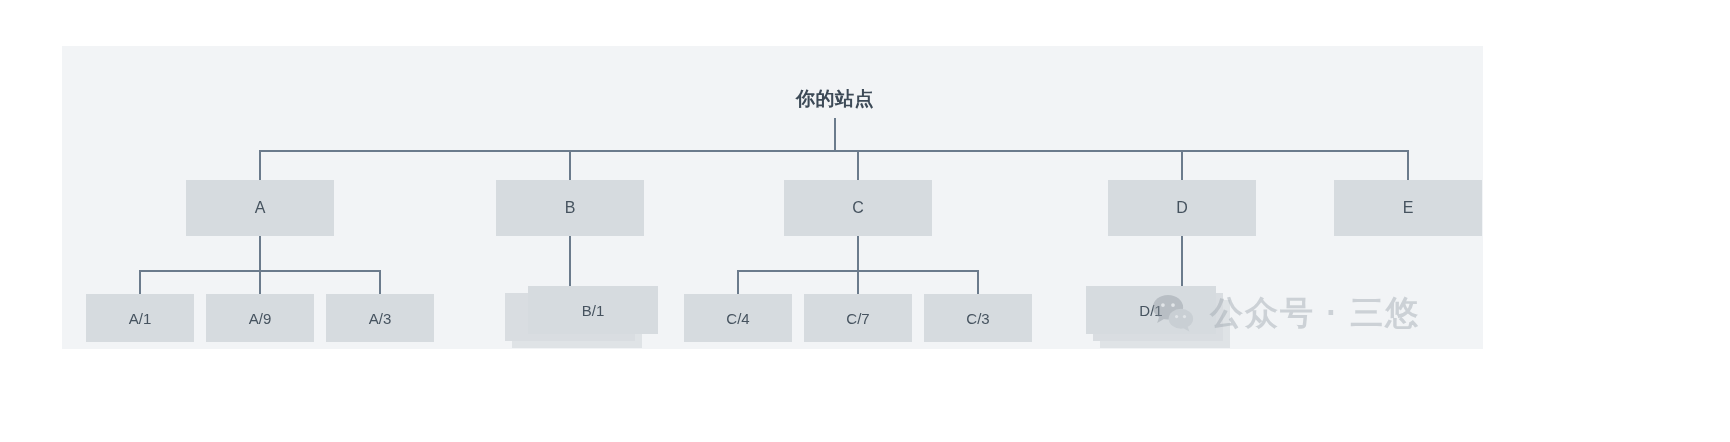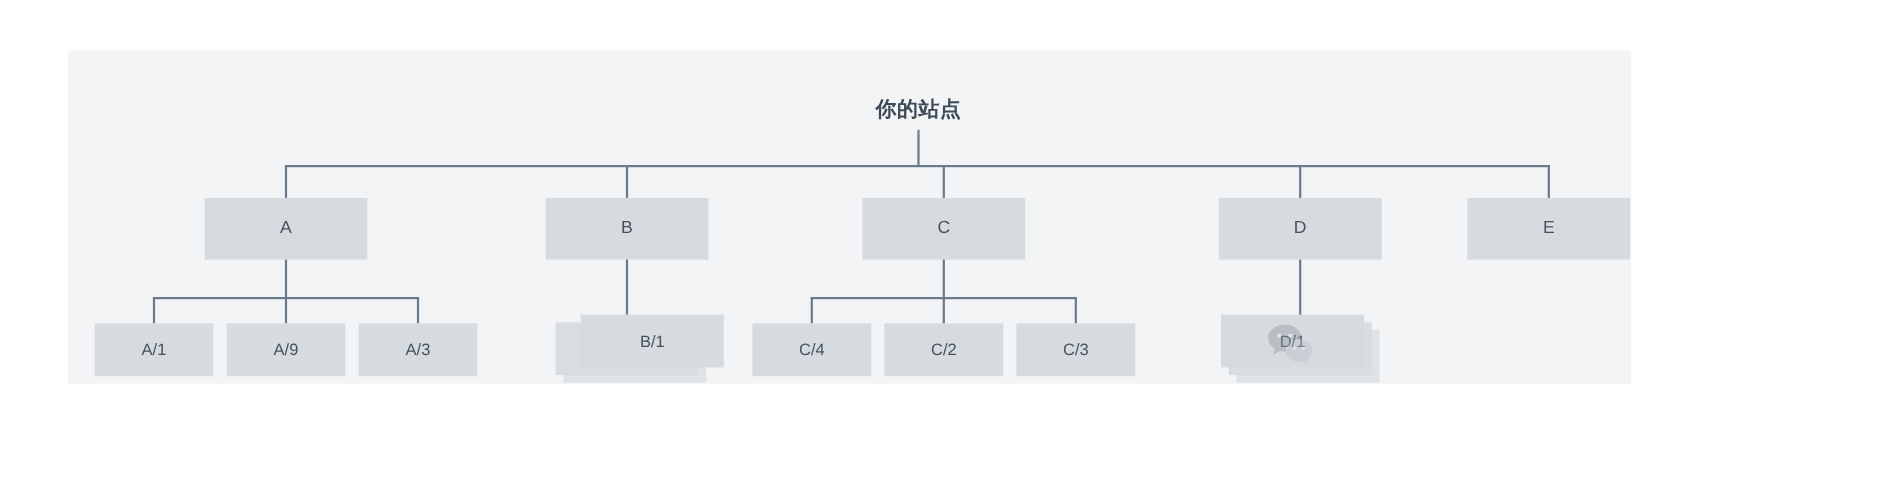--- a/index.html
+++ b/index.html
@@ -106,39 +106,40 @@
     <div class="card back1" style="left:7px;top:7px;width:130px;height:48px;"></div>
     <div class="card front" style="left:0;top:0;width:130px;height:48px;margin-left:30px;">B/1</div>
   </div>
 
   <div class="line vline" style="left:857px;top:236px;height:58px;"></div>
   <div class="line hline" style="left:737px;top:270px;width:242px;"></div>
   <div class="line vline" style="left:737px;top:270px;height:24px;"></div>
   <div class="line vline" style="left:977px;top:270px;height:24px;"></div>
 
   <div class="node lvl2" style="left:738px;top:294px;">C/4</div>
-  <div class="node lvl2" style="left:858px;top:294px;">C/2</div>
+  <div class="node lvl2" style="left:858px;top:294px;">C/7</div>
   <div class="node lvl2" style="left:978px;top:294px;text-align:right;">C/3</div>
 
   <div class="line vline" style="left:1181px;top:236px;height:58px;"></div>
 
-  <div class="stacked" style="left:1182px;top:286px;width:144px;height:62px;">
+  <div class="stacked" style="left:1182px;top:286px;width:144px;height:62px;padding-left:48px;">
     <div class="card back2" style="left:14px;top:14px;width:130px;height:48px;"></div>
     <div class="card back1" style="left:7px;top:7px;width:130px;height:48px;"></div>
     <div class="card front" style="left:0;top:0;width:130px;height:48px;">D/1</div>
   </div>
 
   <div class="watermark" style="left:1150px;top:290px;">
     <div class="wm-logo">
       <svg viewBox="0 0 64 64" width="46" height="46" aria-hidden="true">
         <ellipse cx="25" cy="24" rx="21" ry="17" fill="#8f979f"></ellipse>
         <path d="M13 36 L10 46 L20 40 Z" fill="#8f979f"></path>
         <circle cx="18" cy="21" r="2.6" fill="#f2f4f6"></circle>
         <circle cx="32" cy="21" r="2.6" fill="#f2f4f6"></circle>
         <ellipse cx="43" cy="40" rx="17" ry="14" fill="#b9c0c6"></ellipse>
         <path d="M52 50 L55 58 L46 53 Z" fill="#b9c0c6"></path>
         <circle cx="37" cy="37" r="2.2" fill="#f2f4f6"></circle>
         <circle cx="48" cy="37" r="2.2" fill="#f2f4f6"></circle>
       </svg>
     </div>
+    <div class="wm-text">公众号 · 三悠</div>
   </div>
 
 </div>
 
 </body></html>

